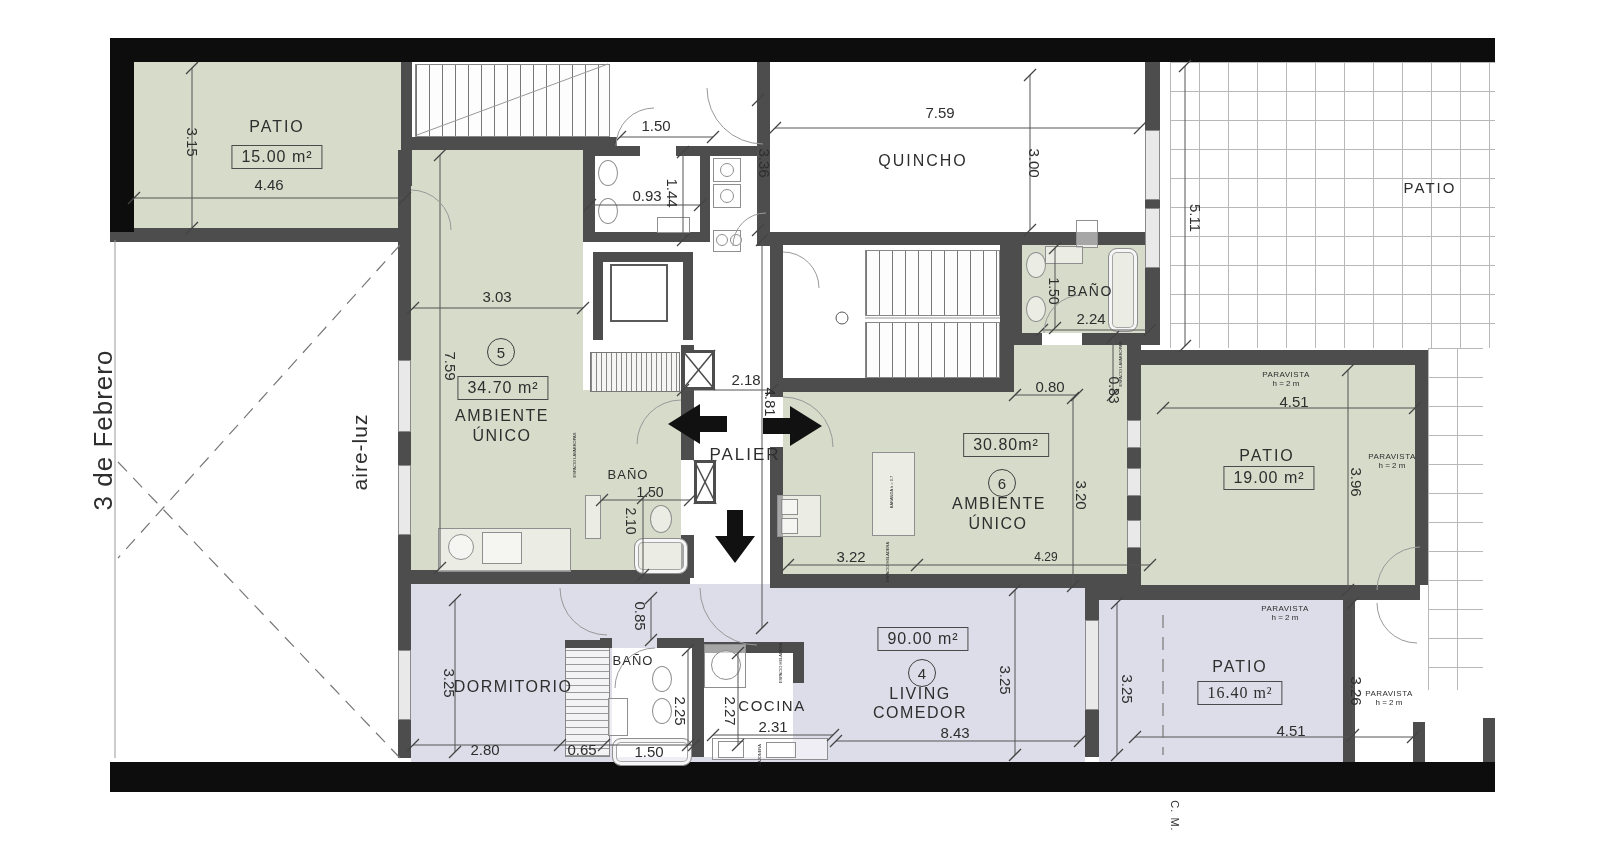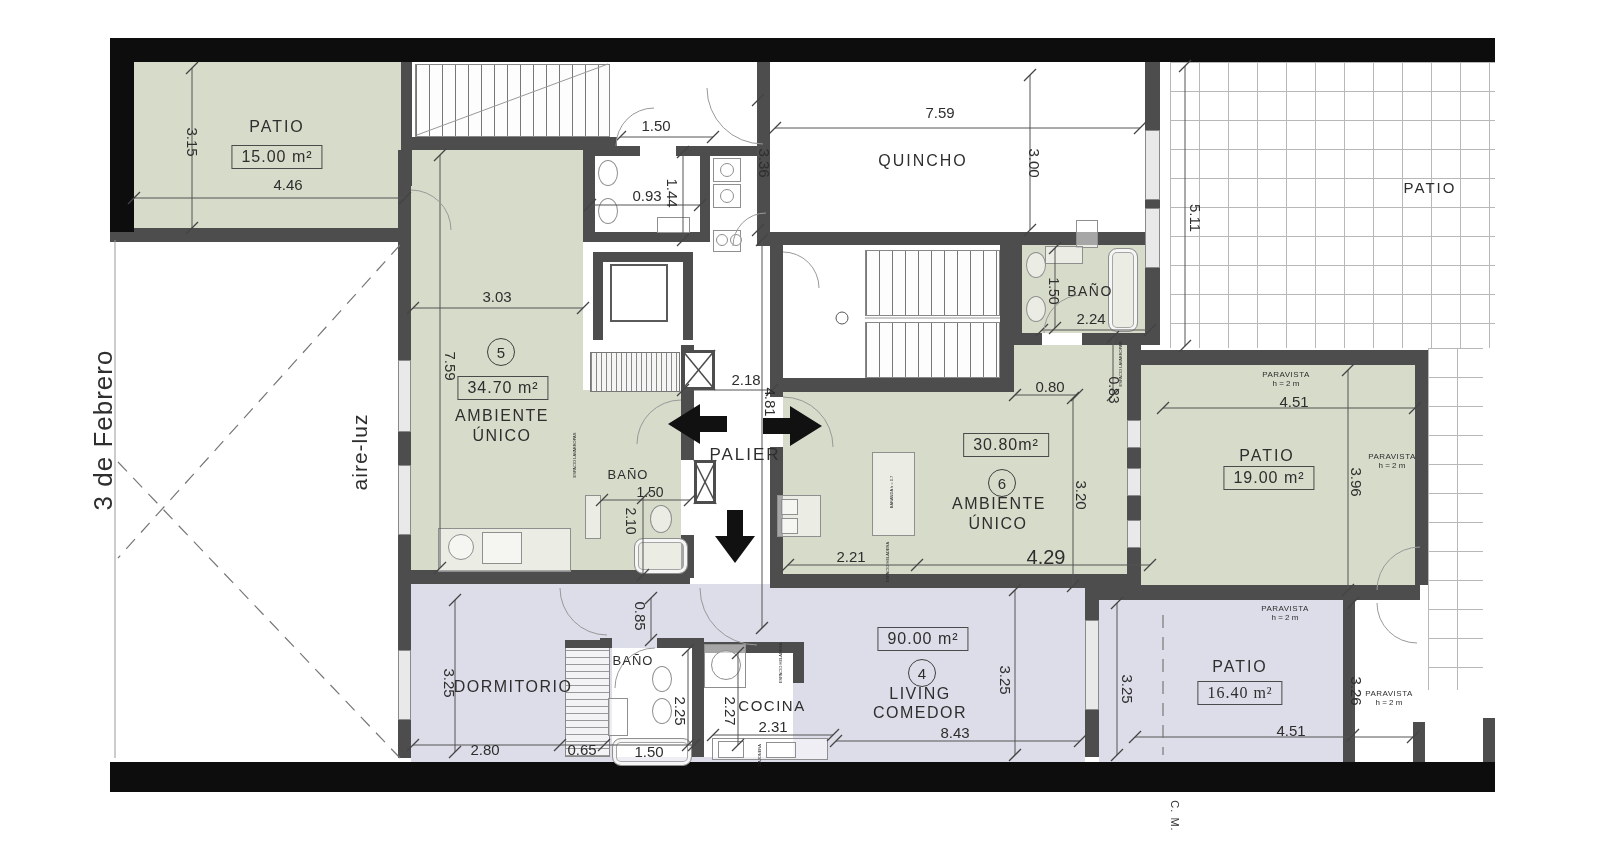--- a/index.html
+++ b/index.html
@@ -301,37 +301,37 @@
     <span class="t" style="left: 1285px; top: 609px; font-size: 8px; transform: translate(-50%, -50%); letter-spacing: 0.5px;">PARAVISTA</span>
     <span class="t" style="left: 1285px; top: 618px; font-size: 8px; transform: translate(-50%, -50%);">h = 2 m</span>
     <span class="t" style="left: 1389px; top: 694px; font-size: 8px; transform: translate(-50%, -50%); letter-spacing: 0.5px;">PARAVISTA</span>
     <span class="t" style="left: 1389px; top: 703px; font-size: 8px; transform: translate(-50%, -50%);">h = 2 m</span>
     <span class="t" style="left: 575px; top: 455px; font-size: 4px; transform: translate(-50%, -50%) rotate(-90deg);">ESPACIO LAVARROPAS</span>
     <span class="t" style="left: 1121px; top: 364px; font-size: 4px; transform: translate(-50%, -50%) rotate(-90deg);">ESPACIO LAVARROPAS</span>
     <span class="t" style="left: 892px; top: 492px; font-size: 4px; transform: translate(-50%, -50%) rotate(-90deg);">BARANDA h = 0.7</span>
     <span class="t" style="left: 888px; top: 562px; font-size: 4px; transform: translate(-50%, -50%) rotate(-90deg);">ESPACIO HELADERA</span>
     <span class="t" style="left: 781px; top: 663px; font-size: 4px; transform: translate(-50%, -50%) rotate(-90deg);">ESPACIO HELADERA</span>
     <span class="t" style="left: 760px; top: 755px; font-size: 4px; transform: translate(-50%, -50%) rotate(-90deg);">CAJONERA</span>
-    <span class="t" style="left: 288px; top: 185px; font-size: 15px; transform: translate(-50%, -50%);">4.46</span>
+    <span class="t" style="left: 269px; top: 185px; font-size: 15px; transform: translate(-50%, -50%);">4.46</span>
     <span class="t" style="left: 192px; top: 142px; font-size: 15px; transform: translate(-50%, -50%) rotate(90deg);">3.15</span>
     <span class="t" style="left: 656px; top: 126px; font-size: 15px; transform: translate(-50%, -50%);">1.50</span>
     <span class="t" style="left: 647px; top: 196px; font-size: 15px; transform: translate(-50%, -50%);">0.93</span>
     <span class="t" style="left: 672px; top: 193px; font-size: 15px; transform: translate(-50%, -50%) rotate(90deg);">1.44</span>
     <span class="t" style="left: 764px; top: 163px; font-size: 15px; transform: translate(-50%, -50%) rotate(90deg);">3.36</span>
     <span class="t" style="left: 940px; top: 113px; font-size: 15px; transform: translate(-50%, -50%);">7.59</span>
     <span class="t" style="left: 1034px; top: 163px; font-size: 15px; transform: translate(-50%, -50%) rotate(90deg);">3.00</span>
     <span class="t" style="left: 1195px; top: 218px; font-size: 15px; transform: translate(-50%, -50%) rotate(90deg);">5.11</span>
     <span class="t" style="left: 497px; top: 297px; font-size: 15px; transform: translate(-50%, -50%);">3.03</span>
     <span class="t" style="left: 450px; top: 366px; font-size: 15px; transform: translate(-50%, -50%) rotate(90deg);">7.59</span>
     <span class="t" style="left: 746px; top: 380px; font-size: 15px; transform: translate(-50%, -50%);">2.18</span>
     <span class="t" style="left: 770px; top: 402px; font-size: 15px; transform: translate(-50%, -50%) rotate(90deg);">4.81</span>
     <span class="t" style="left: 650px; top: 492px; font-size: 14px; transform: translate(-50%, -50%);">1.50</span>
     <span class="t" style="left: 631px; top: 521px; font-size: 14px; transform: translate(-50%, -50%) rotate(90deg);">2.10</span>
-    <span class="t" style="left: 851px; top: 557px; font-size: 15px; transform: translate(-50%, -50%);">2.21</span>
-    <span class="t" style="left: 1046px; top: 557px; font-size: 20px; transform: translate(-50%, -50%);">4.29</span>
+    <span class="t" style="left: 851px; top: 557px; font-size: 15px; transform: translate(-50%, -50%);">3.22</span>
+    <span class="t" style="left: 1046px; top: 557px; font-size: 12px; transform: translate(-50%, -50%);">4.29</span>
     <span class="t" style="left: 1050px; top: 387px; font-size: 15px; transform: translate(-50%, -50%);">0.80</span>
     <span class="t" style="left: 1081px; top: 495px; font-size: 15px; transform: translate(-50%, -50%) rotate(90deg);">3.20</span>
     <span class="t" style="left: 1054px; top: 291px; font-size: 14px; transform: translate(-50%, -50%) rotate(90deg);">1.50</span>
     <span class="t" style="left: 1091px; top: 319px; font-size: 15px; transform: translate(-50%, -50%);">2.24</span>
     <span class="t" style="left: 1114px; top: 390px; font-size: 14px; transform: translate(-50%, -50%) rotate(90deg);">0.83</span>
     <span class="t" style="left: 1294px; top: 402px; font-size: 15px; transform: translate(-50%, -50%);">4.51</span>
     <span class="t" style="left: 1356px; top: 482px; font-size: 15px; transform: translate(-50%, -50%) rotate(90deg);">3.96</span>
     <span class="t" style="left: 1291px; top: 731px; font-size: 15px; transform: translate(-50%, -50%);">4.51</span>
     <span class="t" style="left: 1356px; top: 691px; font-size: 15px; transform: translate(-50%, -50%) rotate(90deg);">3.26</span>
     <span class="t" style="left: 1127px; top: 689px; font-size: 15px; transform: translate(-50%, -50%) rotate(90deg);">3.25</span>

